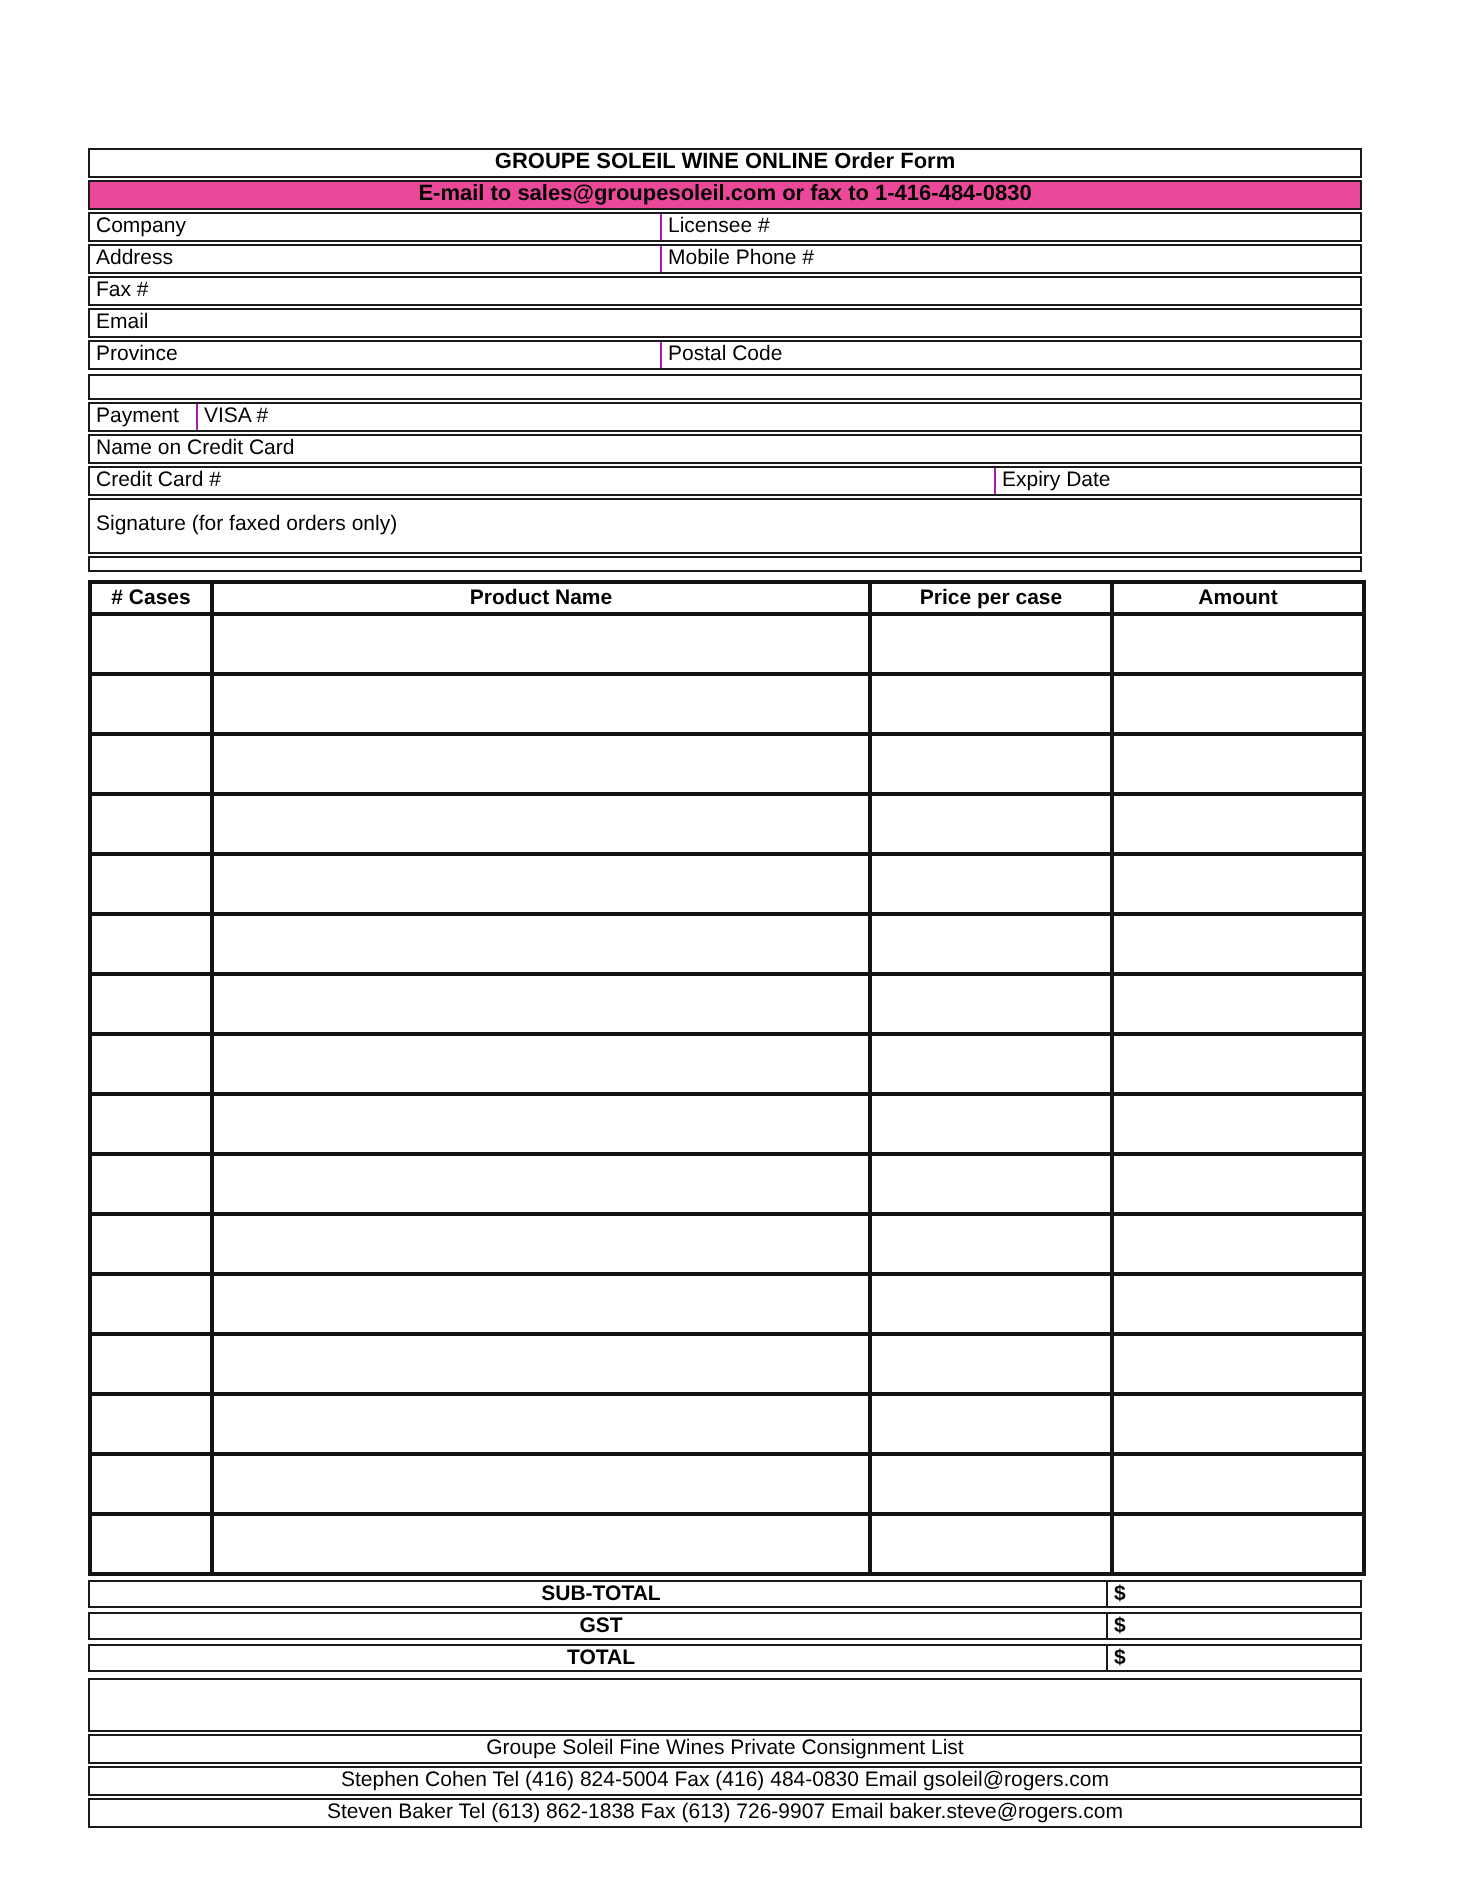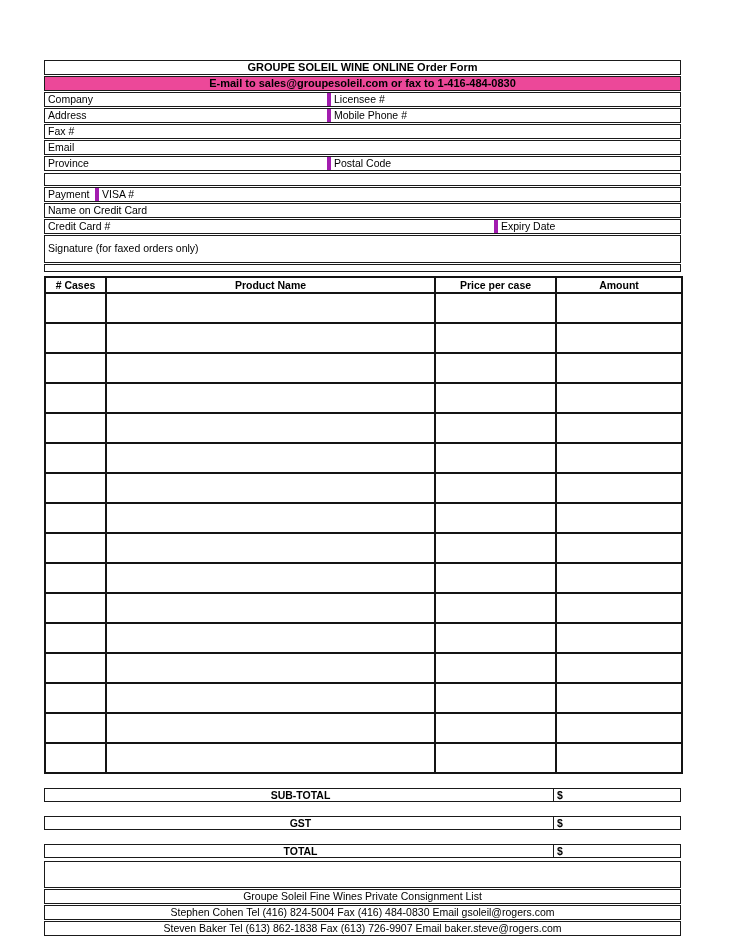--- a/index.html
+++ b/index.html
@@ -1,29 +1,29 @@
 <!DOCTYPE html>
 <html><head>
 <meta charset="utf-8">
 <style>
   html,body{margin:0;padding:0;}
   body{
     width:736px;height:952px;position:relative;background:#ffffff;
     font-family:"Liberation Sans", sans-serif;color:#000;
     -webkit-font-smoothing:antialiased;
   }
-  .form{position:absolute;left:44px;top:60px;width:637px;}
+  .form{position:absolute;left:44px;top:74px;width:637px;}
   .frow{
     box-sizing:border-box;border:1px solid #1a1a1a;height:15px;
     display:flex;align-items:center;margin-top:1px;
     font-size:10.5px;line-height:1;background:#fff;
   }
   .frow:first-child{margin-top:0;}
   .frow .cell{box-sizing:border-box;height:100%;display:flex;align-items:center;padding-left:3px;overflow:hidden;white-space:nowrap;}
-  .frow .divided{border-right:4px solid #a21caf;}
+  .frow .divided{border-right:1px solid #a21caf;}
   .titlebar{justify-content:center;font-weight:bold;font-size:11px;}
   .graybar{justify-content:center;font-weight:bold;font-size:11px;}
   .w-left{width:286px;}
   .w-pay{width:54px;}
   .w-card{width:453px;}
   .grow{flex:1;}
   .empty-row{height:13px;margin-top:2px;}
   .sig-row{height:28px;align-items:flex-end;}
   .sig-row .cell{align-items:center;padding-bottom:2px;}
   .thin-row{height:8px;margin-top:1px;}
@@ -32,21 +32,21 @@
     border-collapse:collapse;table-layout:fixed;width:637px;margin-top:4px;
   }
   table.order th{
     border:2px solid #141414;height:14px;padding:0;
     font-size:10.5px;font-weight:bold;text-align:center;background:#fff;
   }
   table.order td{
     border:2px solid #141414;height:28px;padding:0;background:#fff;
   }
 
-  .total-row{margin-top:14px;height:14px;justify-content:space-between;}
+  .total-row{margin-top:2px;height:14px;justify-content:space-between;}
   .total-label{width:509px;justify-content:center;font-weight:bold;border-right:1px solid #1a1a1a;}
   .total-cur{flex:1;font-weight:bold;}
 
   .tall-empty{height:27px;margin-top:3px;}
   .footer-row{justify-content:center;font-size:10.5px;}
 </style>
 </head>
 <body>
 
 <div class="form">

